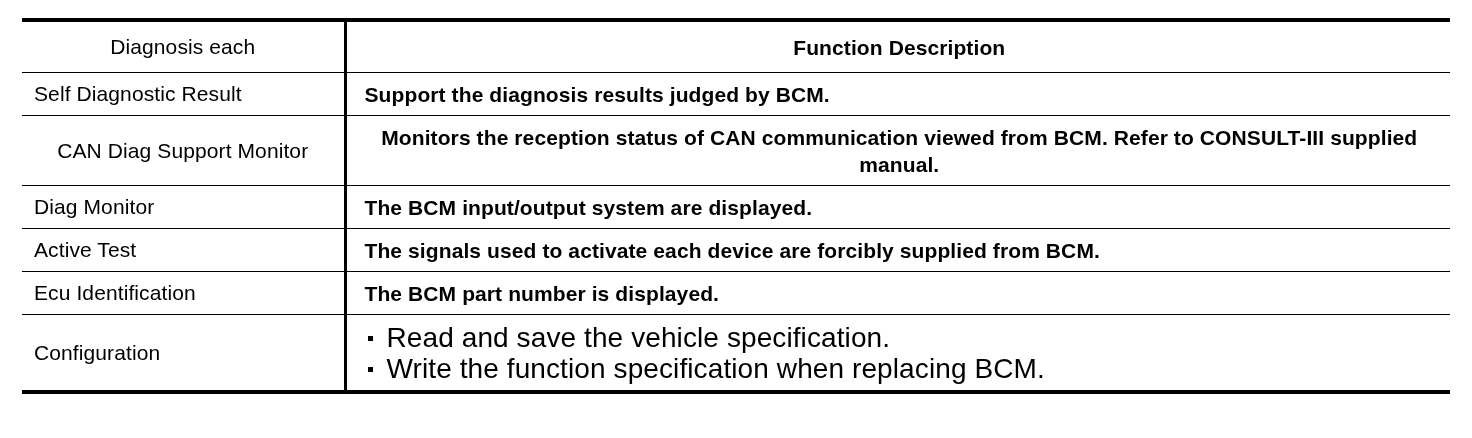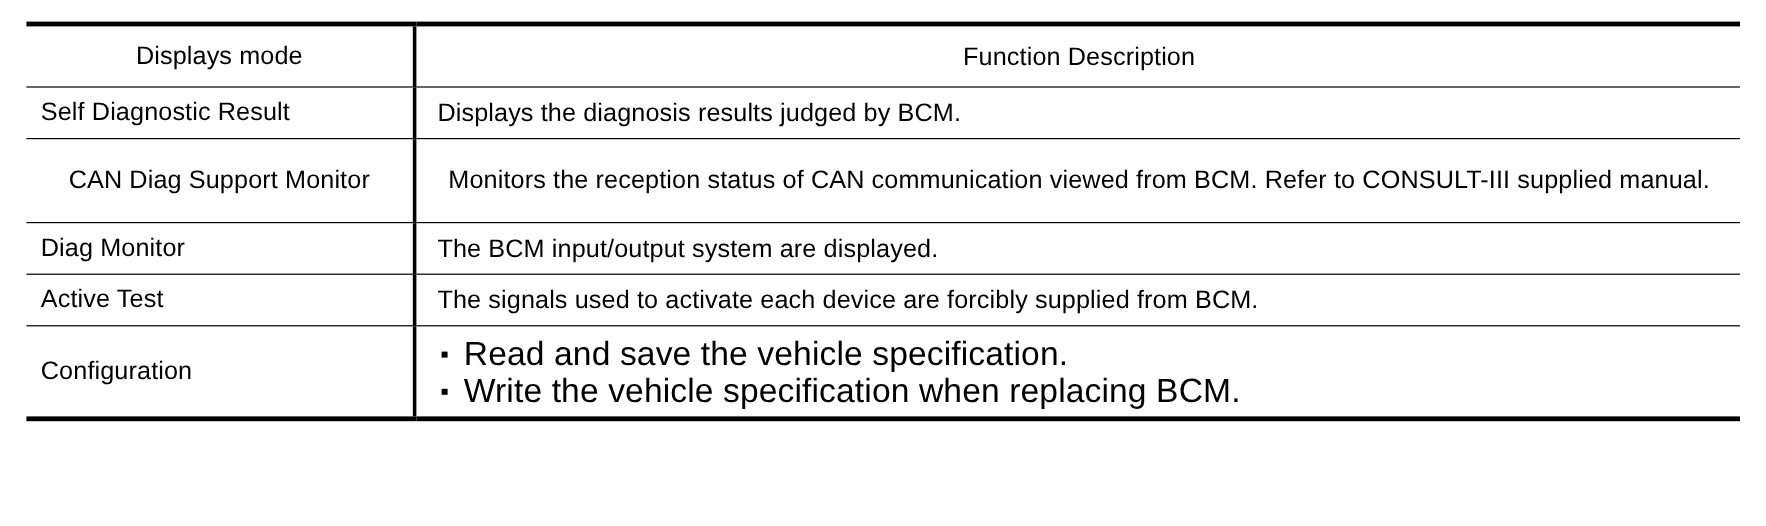--- a/index.html
+++ b/index.html
@@ -56,20 +56,21 @@
     font-size: 21px;
     line-height: 26px;
     letter-spacing: 0.1px;
   }
   .cell-desc .txt {
     display: block;
     padding: 0 16px 0 18px;
     font-size: 21px;
     line-height: 27px;
     letter-spacing: 0.1px;
+    font-weight: bold;
   }
 
   tr.row-head .cell-mode .txt,
   tr.row-head .cell-desc .txt { text-align: center; }
 
   tr.row-head td { height: 50px; }
   tr.r-std td    { height: 42px; }
   tr.r-tall td   { height: 69px; text-align: center; }
   tr.r-conf td   { height: 75px; }
 
@@ -103,34 +104,34 @@
 
   <table class="diag-table">
     <colgroup>
       <col class="c-mode">
       <col class="c-desc">
     </colgroup>
     <tbody>
 
       <tr class="row-head">
         <td class="cell-mode">
-          <span class="txt">Displays mode</span>
+          <span class="txt">Diagnosis each</span>
         </td>
         <td class="cell-desc">
           <span class="txt">Function Description</span>
         </td>
       </tr>
 
 
       <tr class="r-std">
         <td class="cell-mode">
           <span class="txt">Self Diagnostic Result</span>
         </td>
         <td class="cell-desc">
-          <span class="txt">Displays the diagnosis results judged by BCM.</span>
+          <span class="txt">Support the diagnosis results judged by BCM.</span>
         </td>
       </tr>
 
       <tr class="r-tall">
         <td class="cell-mode">
           <span class="txt">CAN Diag Support Monitor</span>
         </td>
         <td class="cell-desc">
           <span class="txt">Monitors the reception status of CAN communication viewed from BCM. Refer to CONSULT-III supplied manual.</span>
         </td>
@@ -147,29 +148,37 @@
 
       <tr class="r-std">
         <td class="cell-mode">
           <span class="txt">Active Test</span>
         </td>
         <td class="cell-desc">
           <span class="txt">The signals used to activate each device are forcibly supplied from BCM.</span>
         </td>
       </tr>
 
+      <tr class="r-std">
+        <td class="cell-mode">
+          <span class="txt">Ecu Identification</span>
+        </td>
+        <td class="cell-desc">
+          <span class="txt">The BCM part number is displayed.</span>
+        </td>
+      </tr>
 
       <tr class="r-conf row-last">
         <td class="cell-mode">
           <span class="txt">Configuration</span>
         </td>
         <td class="cell-desc">
           <ul class="bullets">
             <li>Read and save the vehicle specification.</li>
-            <li>Write the vehicle specification when replacing BCM.</li>
+            <li>Write the function specification when replacing BCM.</li>
           </ul>
         </td>
       </tr>
 
     </tbody>
   </table>
 
 </div>
 
 </body></html>

